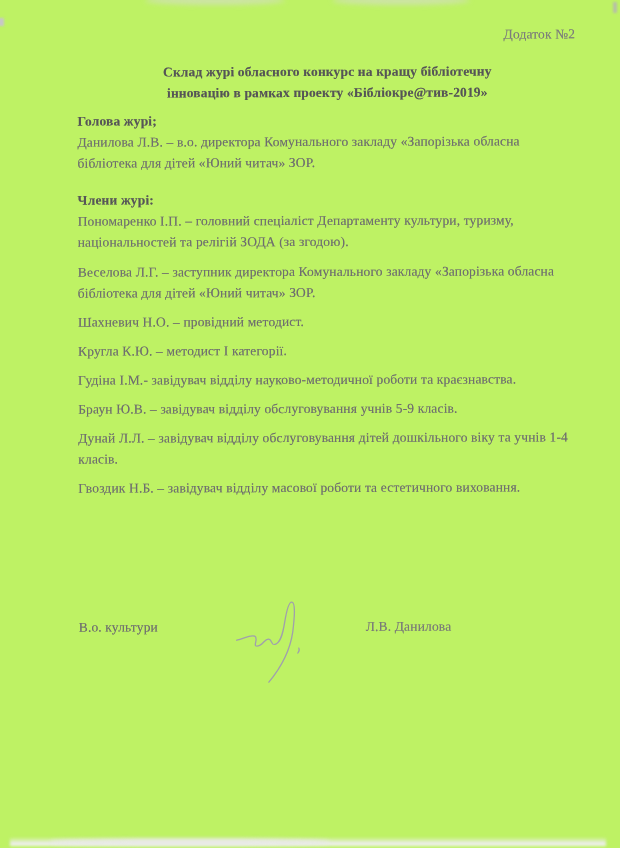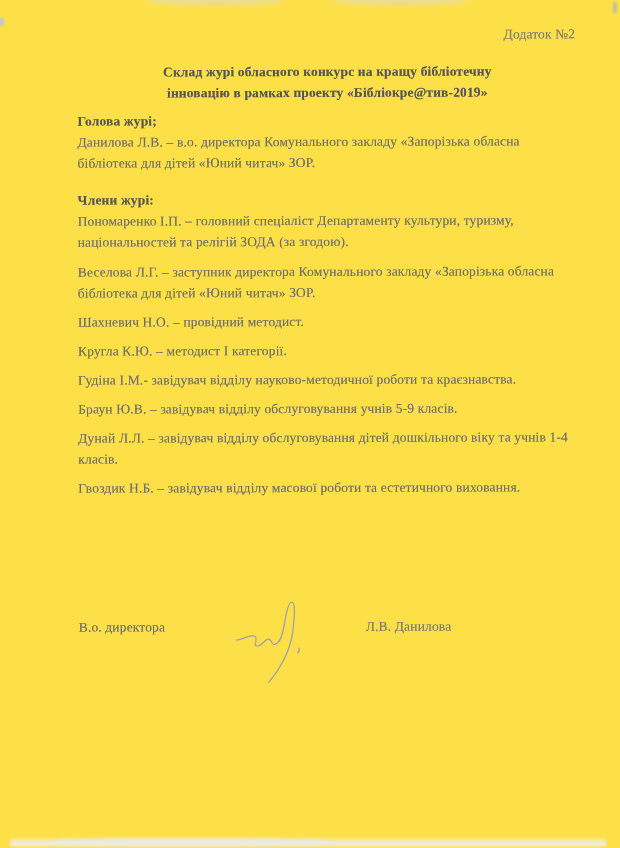--- a/index.html
+++ b/index.html
@@ -4,21 +4,21 @@
 <style>
   html, body {
     margin: 0;
     padding: 0;
     background: #ffffff;
   }
   .page {
     position: relative;
     width: 620px;
     height: 848px;
-    background: #fde047;
+    background: #bef264;
     overflow: hidden;
     font-family: "Liberation Serif", "DejaVu Serif", serif;
     color: #6f6f6f;
   }
   
   .smudge {
     position: absolute;
     background: #d9d9d9;
     border-radius: 50%;
     filter: blur(2.5px);
@@ -127,21 +127,21 @@
     <p class="para para-ponomarenko">Пономаренко І.П. – головний спеціаліст Департаменту культури, туризму, національностей та релігій ЗОДА (за згодою).</p>
     <p class="para">Веселова Л.Г. – заступник директора Комунального закладу «Запорізька обласна бібліотека для дітей «Юний читач» ЗОР.</p>
     <p class="para">Шахневич Н.О. – провідний методист.</p>
     <p class="para">Кругла К.Ю. – методист І категорії.</p>
     <p class="para">Гудіна І.М.- завідувач відділу науково-методичної роботи та краєзнавства.</p>
     <p class="para">Браун Ю.В. – завідувач відділу обслуговування учнів 5-9 класів.</p>
     <p class="para">Дунай Л.Л. – завідувач відділу обслуговування дітей дошкільного віку та учнів 1-4 класів.</p>
     <p class="para para-hvozdyk">Гвоздик Н.Б. – завідувач відділу масової роботи та естетичного виховання.</p>
 
     <div class="signature-row">
-      <span class="sig-position">В.о. директора</span>
+      <span class="sig-position">В.о. культури</span>
       <span class="sig-scribble">
         <svg width="110" height="95" viewBox="0 0 110 95" fill="none" xmlns="http://www.w3.org/2000/svg">
           <path d="M18 46 C26 44, 32 40, 36 42 C 40 44, 34 52, 38 52 C 44 52, 46 44, 50 45 C 54 46, 52 52, 57 50 C 62 48, 64 40, 66 28 C 68 16, 70 8, 73 8 C 77 8, 76 22, 74 38 C 71 58, 60 76, 50 88" stroke="#a0a0ac" stroke-width="1.3" stroke-linecap="round" fill="none"></path>
           <path d="M80 54 C 81 56, 80 58, 79 59" stroke="#a0a0ac" stroke-width="1.2" stroke-linecap="round" fill="none"></path>
         </svg>
       </span>
       <span class="sig-name">Л.В. Данилова</span>
     </div>
 
   </div>

